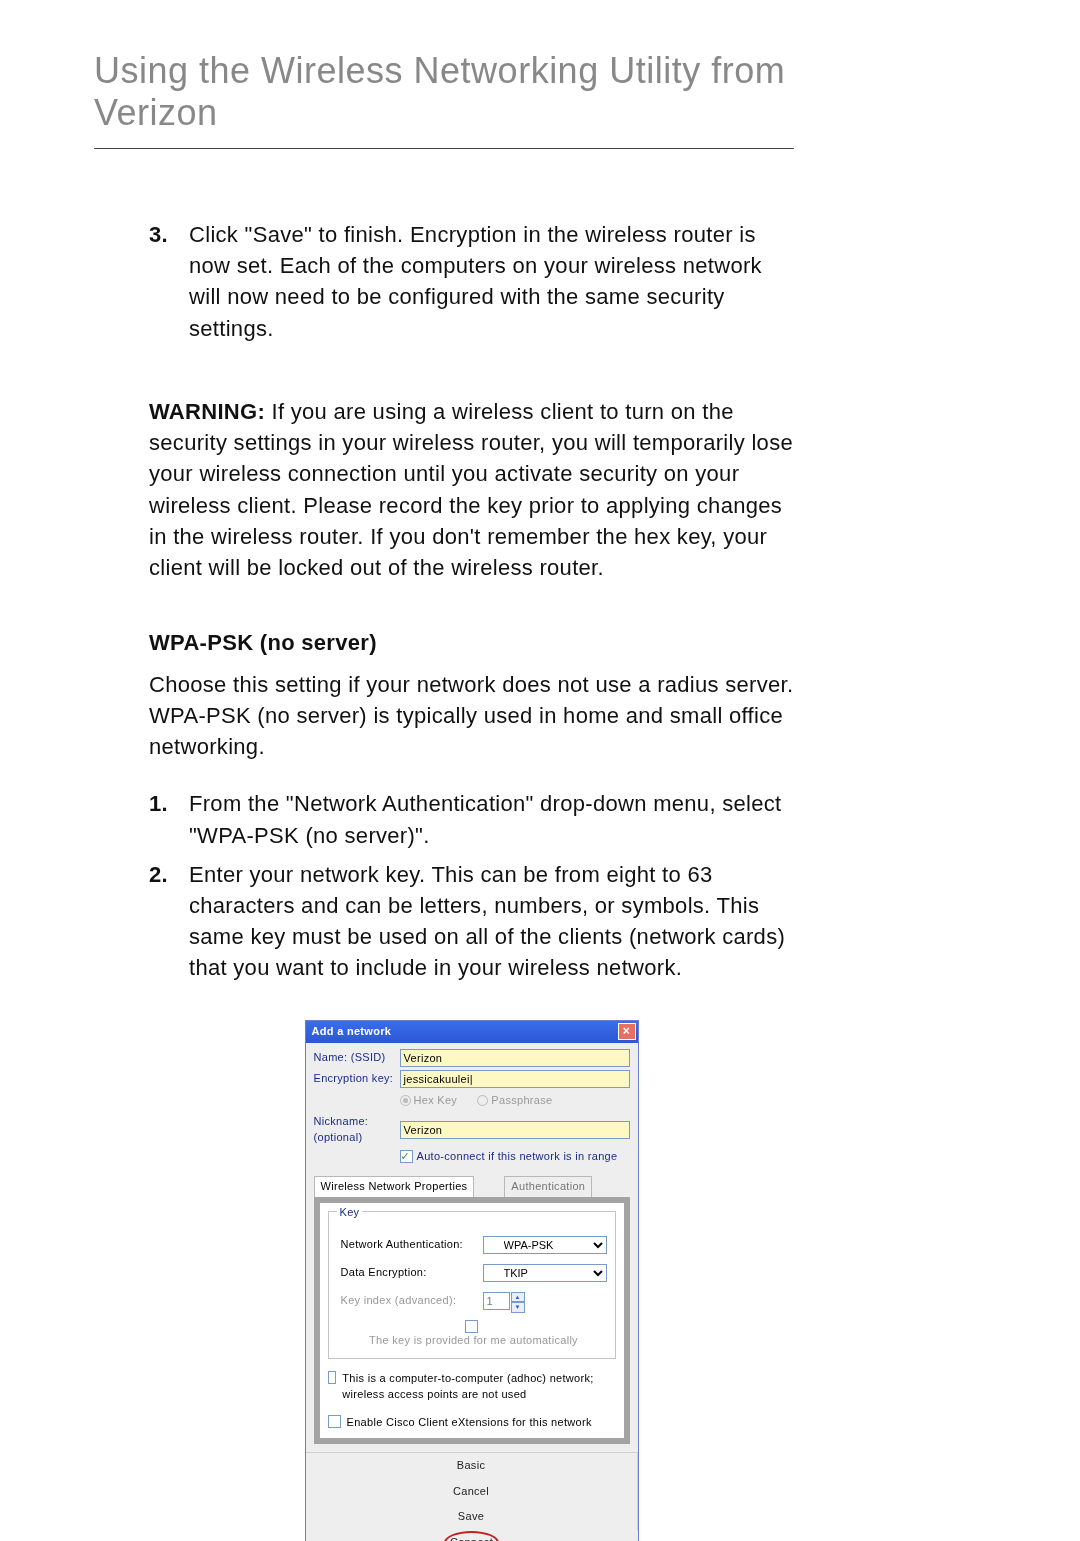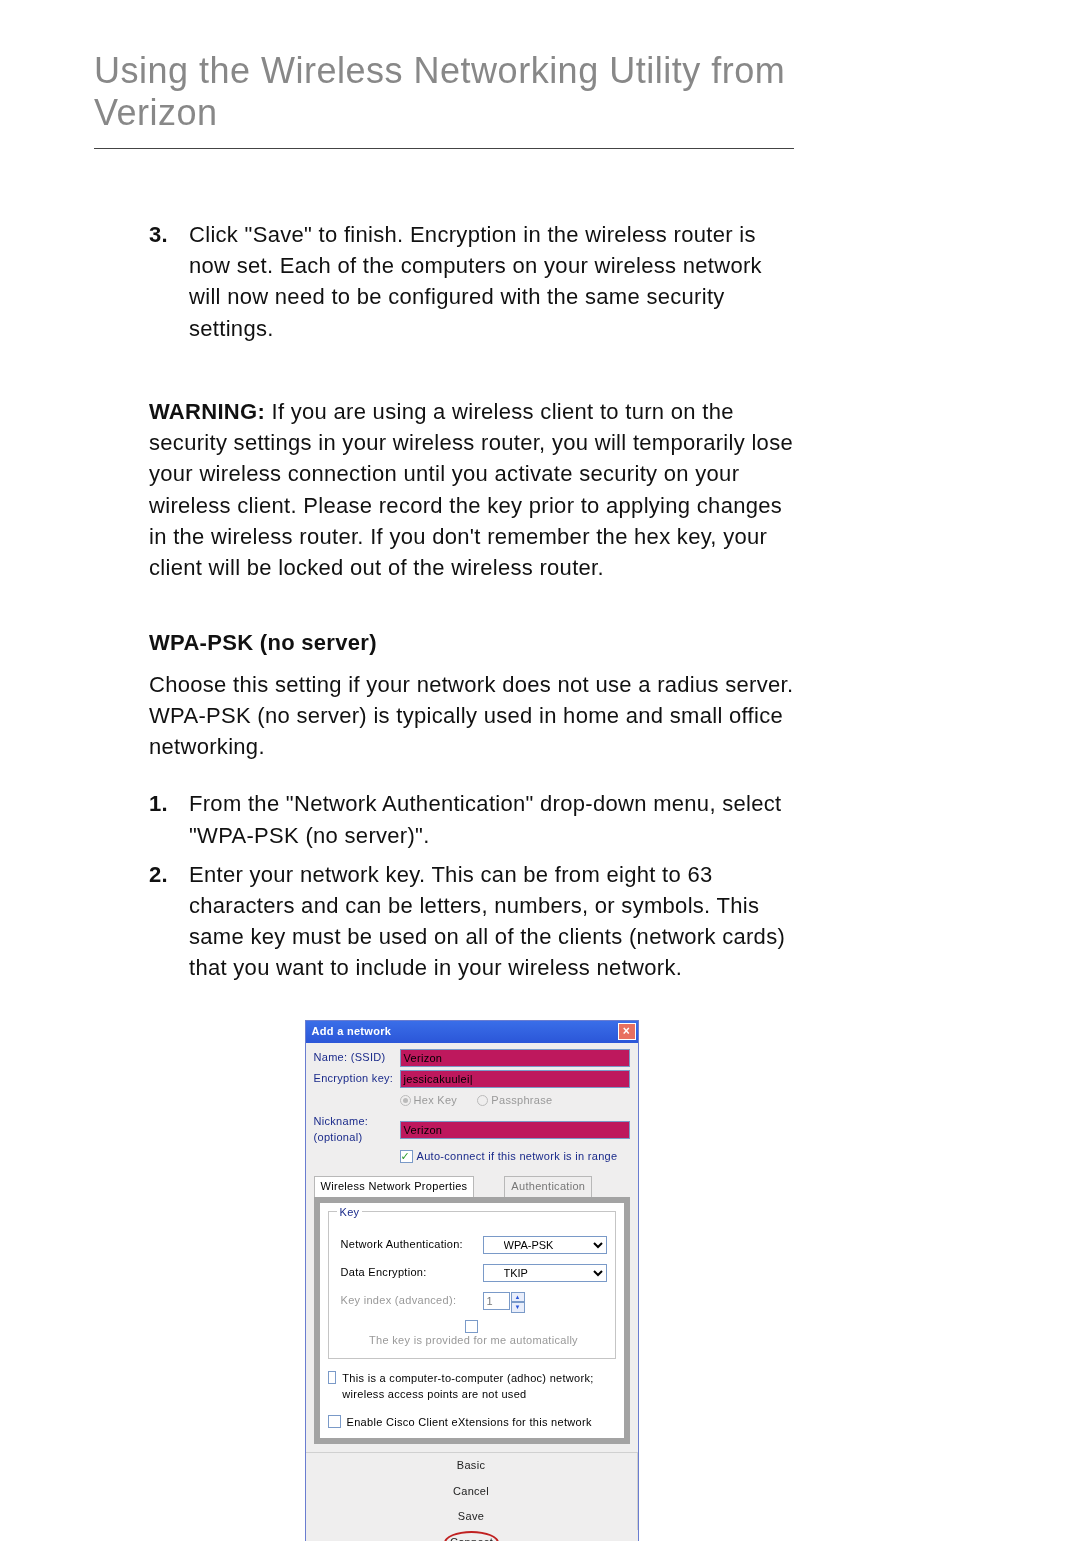--- a/index.html
+++ b/index.html
@@ -87,21 +87,21 @@
     background: #e87060;
     border: 1px solid #fff;
     box-sizing: border-box;
     display:flex; align-items:center; justify-content:center;
     color:#fff; font-weight:bold; font-size:12px; line-height:1;
   }
   .dlg-body { padding: 6px 8px 8px 8px; }
   .row { display:flex; align-items:center; margin-bottom:3px; }
   .lbl { width: 86px; flex:0 0 86px; color:#1a2a8a; font-size:11px; }
   .txt {
-    flex:1; border:1px solid #7a9ac8; height:16px; background:#be185d;
+    flex:1; border:1px solid #7a9ac8; height:16px; background:#fef9c3;
     padding:0 3px; font-size:11px; line-height:16px; color:#000;
   }
   .radio-row { margin-left:86px; color:#999; font-size:11px; padding:2px 0 6px 0; }
   .radio-row .r {
     display:inline-block; width:9px; height:9px; border:1px solid #bbb;
     border-radius:50%; vertical-align:middle; margin-right:3px; position:relative;
   }
   .radio-row .r.sel::after{
     content:""; position:absolute; left:2px; top:2px; width:5px; height:5px;
     border-radius:50%; background:#bbb;

